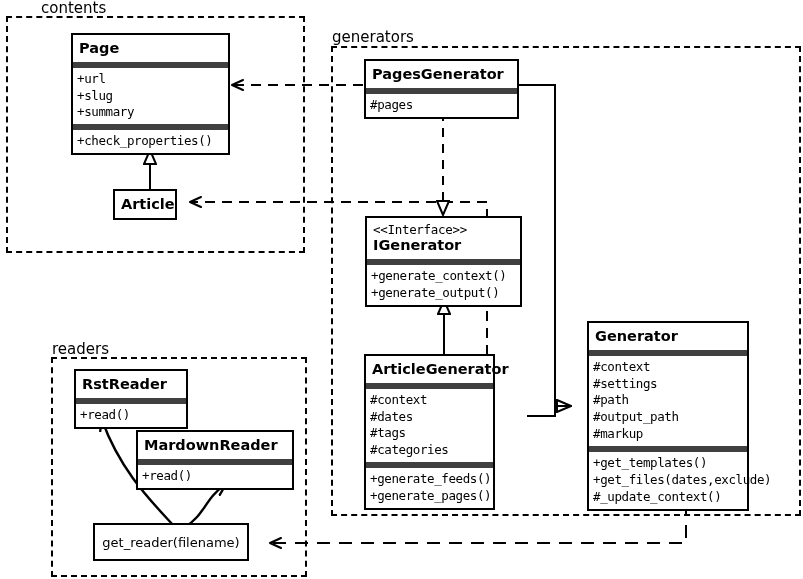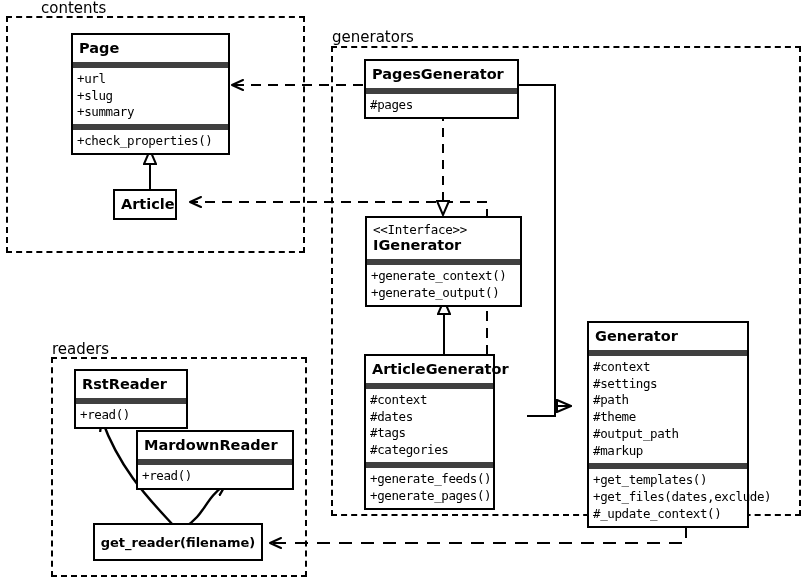--- a/index.html
+++ b/index.html
@@ -206,21 +206,20 @@
       <div class="mem">+generate_pages()</div>
     </div>
   </div>
 
   <div class="cls" style="left:587px; top:321px; width:162px;">
     <div class="cls-name">Generator</div>
     <div class="cls-sec">
       <div class="mem">#context</div>
       <div class="mem">#settings</div>
       <div class="mem">#path</div>
-      <div class="mem">#theme</div>
       <div class="mem">#output_path</div>
       <div class="mem">#markup</div>
     </div>
     <div class="cls-sec">
       <div class="mem">+get_templates()</div>
       <div class="mem">+get_files(dates,exclude)</div>
       <div class="mem">#_update_context()</div>
     </div>
   </div>
 
@@ -231,17 +230,17 @@
     </div>
   </div>
 
   <div class="cls" style="left:136px; top:430px; width:158px;">
     <div class="cls-name">MardownReader</div>
     <div class="cls-sec">
       <div class="mem">+read()</div>
     </div>
   </div>
 
-  <div class="node" style="left:93px; top:523px; width:170px; height:38px;font-weight:bold;">
+  <div class="node" style="left:93px; top:523px; width:156px; height:38px;">
     <span>get_reader(filename)</span>
   </div>
 
 </div>
 
 </body></html>

